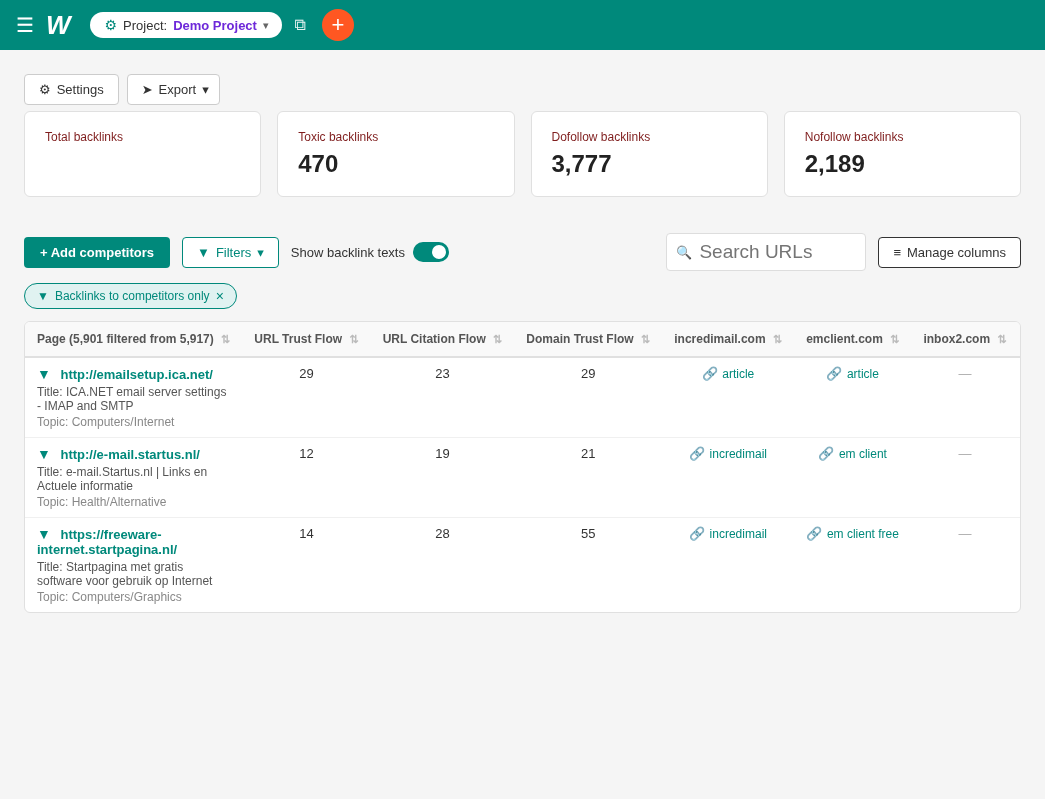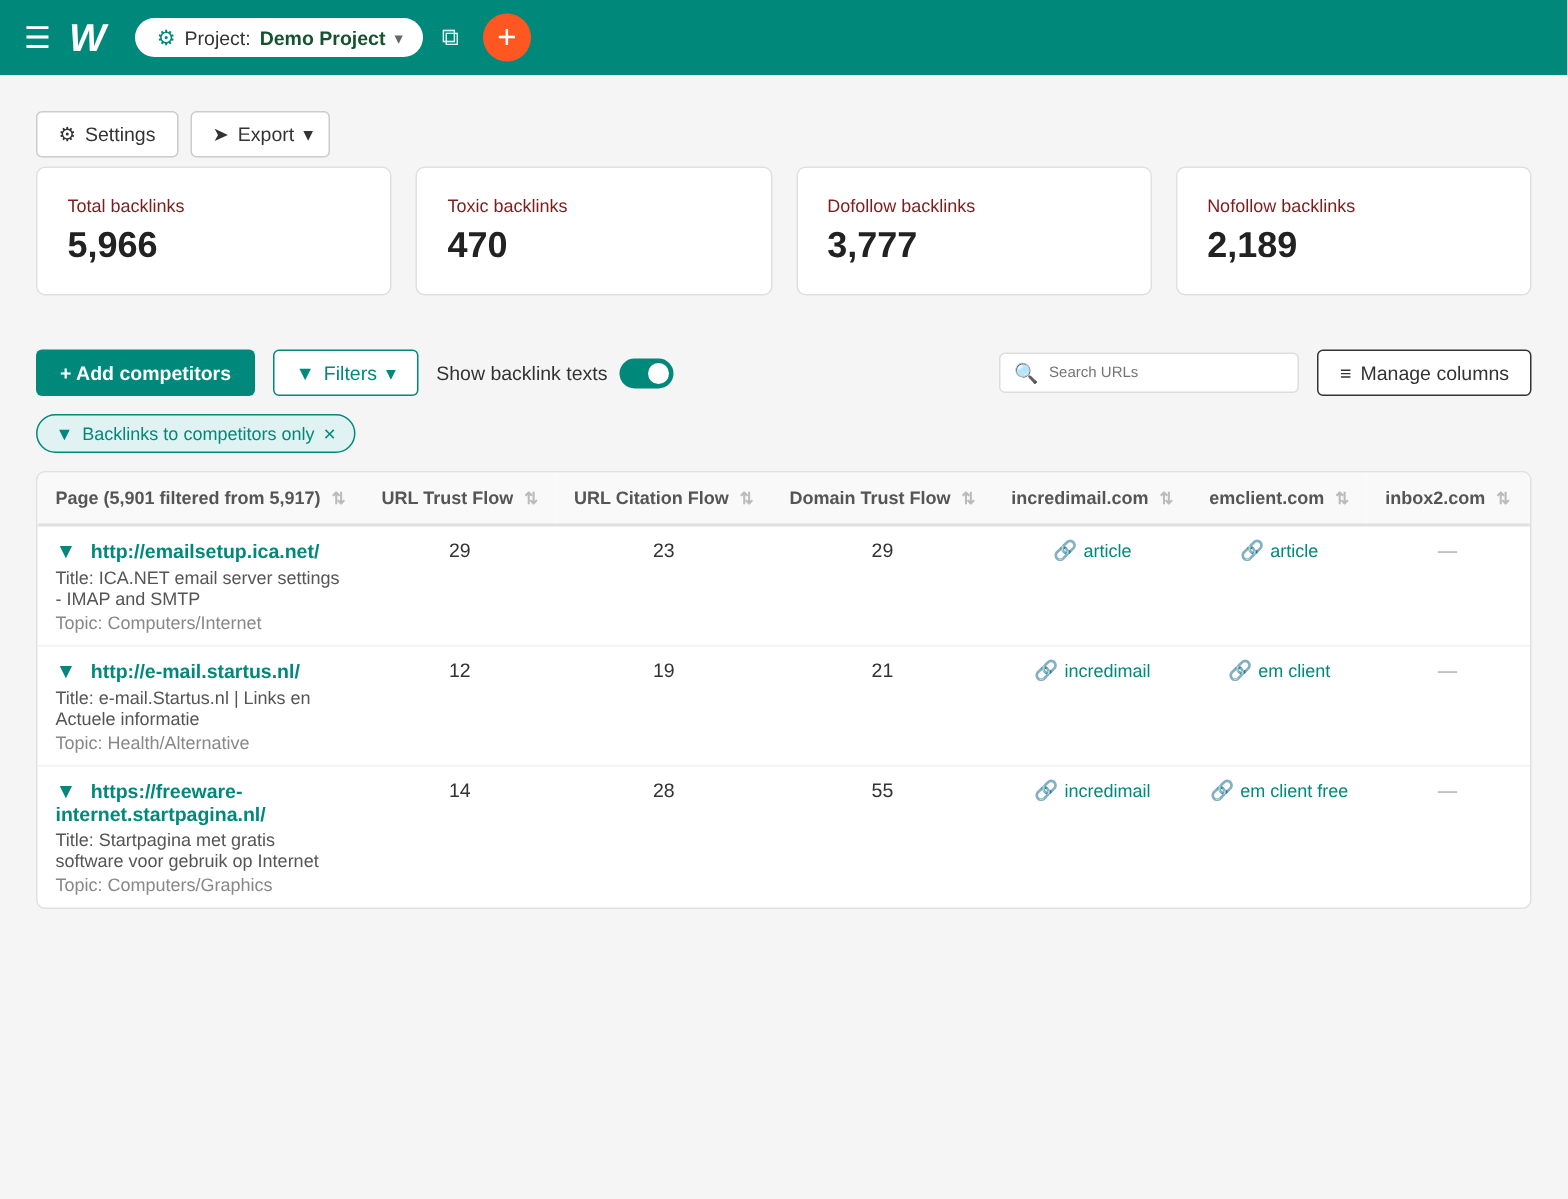--- a/index.html
+++ b/index.html
@@ -32,21 +32,21 @@
       background: white;
       border-radius: 20px;
       padding: 5px 14px;
       display: flex;
       align-items: center;
       gap: 6px;
       font-size: 13px;
       cursor: pointer;
     }
     .nav-project-icon { color: #00897b; font-size: 14px; }
-    .nav-project-name { color: #14532d; font-weight: bold; }
+    .nav-project-name { color: #6d28d9; font-weight: bold; }
     .nav-project-arrow { color: #666; font-size: 11px; }
     .nav-external-link {
       color: white;
       font-size: 16px;
       cursor: pointer;
       opacity: 0.9;
     }
     .nav-add-btn {
       background: #ff5722;
       color: white;
@@ -203,21 +203,21 @@
       border-radius: 50%;
     }
     .search-wrapper {
       margin-left: auto;
       position: relative;
     }
     .search-input {
       border: 1.5px solid #ddd;
       border-radius: 4px;
       padding: 7px 12px 7px 32px;
-      font-size: 10px;
+      font-size: 19px;
       width: 200px;
       color: #aaa;
     }
     .search-icon-inside {
       position: absolute;
       left: 10px;
       top: 50%;
       transform: translateY(-50%);
       color: #aaa;
       font-size: 13px;
@@ -351,21 +351,20 @@
         <span>Export</span>
         <span>▾</span>
       </button>
     </div>
   </div>
 
 
   <div class="stat-cards">
     <div class="stat-card">
       <div class="stat-card-label">Total backlinks</div>
-      <div class="stat-card-value">5,966</div>
     </div>
     <div class="stat-card">
       <div class="stat-card-label">Toxic backlinks</div>
       <div class="stat-card-value">470</div>
     </div>
     <div class="stat-card">
       <div class="stat-card-label">Dofollow backlinks</div>
       <div class="stat-card-value">3,777</div>
     </div>
     <div class="stat-card">

